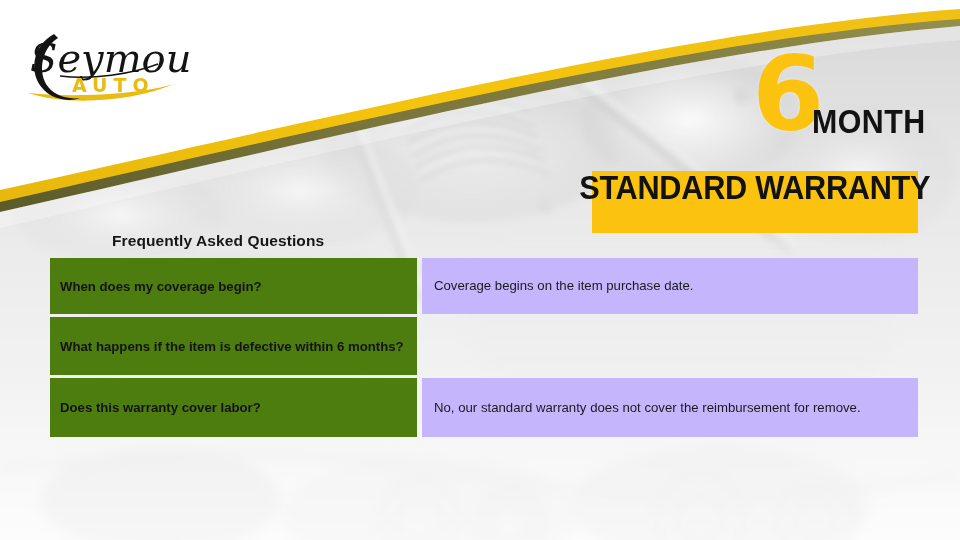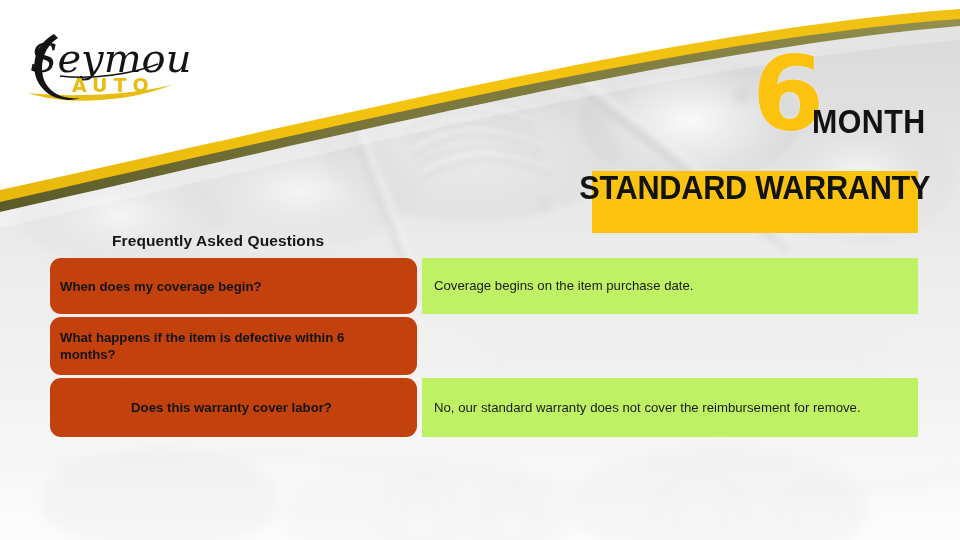--- a/index.html
+++ b/index.html
@@ -130,51 +130,50 @@
   .faq-row {
     display: flex;
     width: 100%;
     margin-bottom: 3px;
   }
   .faq-row:last-child { margin-bottom: 0; }
 
   .q-cell {
     width: 367px;
     flex: 0 0 367px;
-    background: #c2410c;
+    background: #4d7c0f;
     box-sizing: border-box;
-    padding: 0 14px 0 10px;
+    padding: 0 6px 0 10px;
     display: flex;
     align-items: center;
     font-size: 13.2px;
     font-weight: bold;
     color: #141414;
     line-height: 17px;
-    border-radius: 11px;
   }
   .a-cell {
     flex: 1 1 auto;
-    background: #bef264;
+    background: #c4b5fd;
     box-sizing: border-box;
     padding: 0 11px 0 12px;
     margin-left: 5px;
     display: flex;
     align-items: center;
     font-size: 13.2px;
     font-weight: normal;
     color: #1b1b1b;
     line-height: 17.5px;
     text-align: justify;
     text-justify: inter-word;
   }
   .a-cell > span { display: block; width: 100%; }
 
   .r1 .q-cell, .r1 .a-cell { height: 56px; }
   .r2 .q-cell, .r2 .a-cell { height: 58px; }
-  .r3 .q-cell, .r3 .a-cell { height: 59px; justify-content: center; }
+  .r3 .q-cell, .r3 .a-cell { height: 59px; }
   .r4 .q-cell, .r4 .a-cell { height: 58px; }
 </style>
 </head>
 <body>
 
 <div id="slide">
 
   <div class="bg-photo">
     <svg viewBox="0 0 960 540" preserveAspectRatio="none" xmlns="http://www.w3.org/2000/svg">
       <defs>

